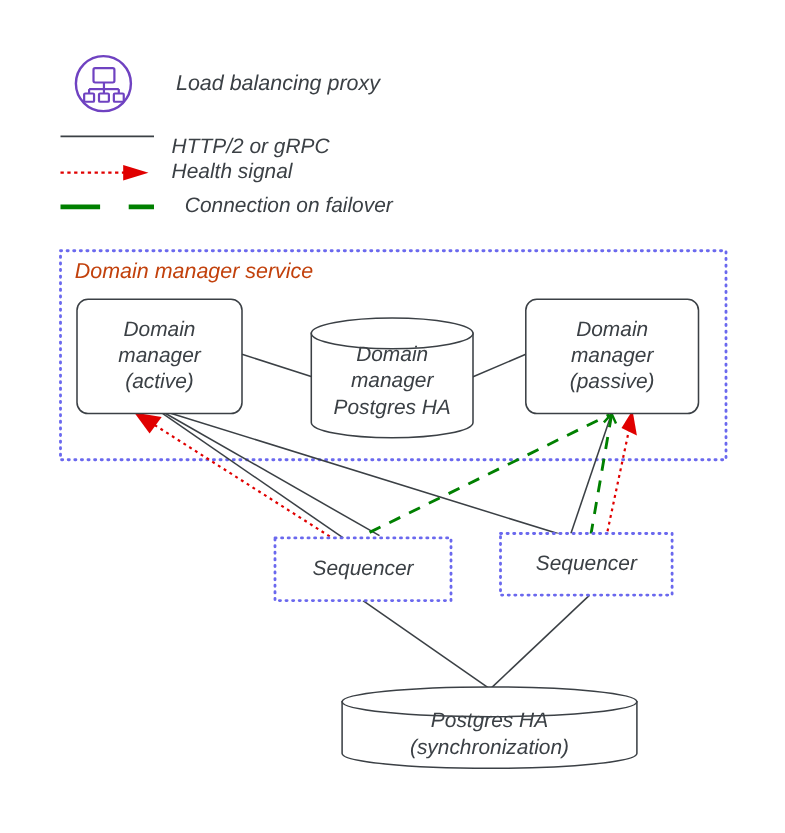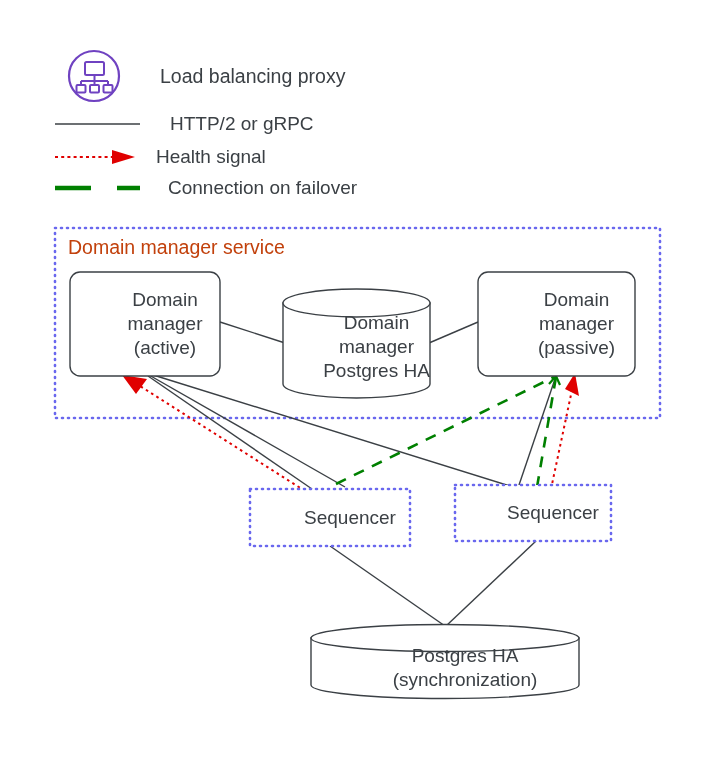--- a/index.html
+++ b/index.html
@@ -13,20 +13,21 @@
     font-family: "Liberation Sans", sans-serif;
     color: #3b4045;
     overflow: hidden;
     position: relative;
   }
   #diagram-root {
     position: absolute;
     inset: 0;
     width: 714px;
     height: 757px;
+    font-style: italic;
   }
   svg.layer {
     position: absolute;
     top: 0;
     left: 0;
     width: 714px;
     height: 757px;
     overflow: visible;
   }
   .legend-label {
@@ -38,21 +39,20 @@
   }
   .legend-label.lg { font-size: 19.5px; }
   .node-label {
     position: absolute;
     text-align: center;
     font-size: 19px;
     line-height: 24px;
     color: #3b4045;
     white-space: pre-line;
     pointer-events: none;
-    margin-left: 20px;
   }
   .group-title {
     position: absolute;
     font-size: 19.5px;
     color: #c2410c;
     white-space: nowrap;
     line-height: 1;
   }
 </style>
 </head>
@@ -82,21 +82,21 @@
       <line x1="55" y1="157" x2="116" y2="157" stroke="#e00000" stroke-width="2" stroke-dasharray="3 3.2"></line>
       <polygon points="112,150 135,157 112,164" fill="#e00000"></polygon>
     </g>
 
     <g>
       <line x1="55" y1="188" x2="140" y2="188" stroke="#008000" stroke-width="4.4" stroke-dasharray="36 26"></line>
     </g>
   </svg>
 
   <div class="legend-label lg" style="left:160px; top:67px;">Load balancing proxy</div>
-  <div class="legend-label" style="left:156px; top:114px;margin-left:14px;">HTTP/2 or gRPC</div>
+  <div class="legend-label" style="left:156px; top:124px;">HTTP/2 or gRPC</div>
   <div class="legend-label" style="left:156px; top:147px;">Health signal</div>
   <div class="legend-label" style="left:168px; top:178px;">Connection on failover</div>
 
   <svg class="layer" viewBox="0 0 714 757">
 
     <rect x="55" y="228" width="605" height="190" fill="none" stroke="#6a68ee" stroke-width="2.6" stroke-dasharray="1 5" stroke-linecap="round"></rect>
 
     <g stroke="#3b4045" stroke-width="1.4" fill="none">
 
       <line x1="220" y1="322" x2="285" y2="343"></line>

